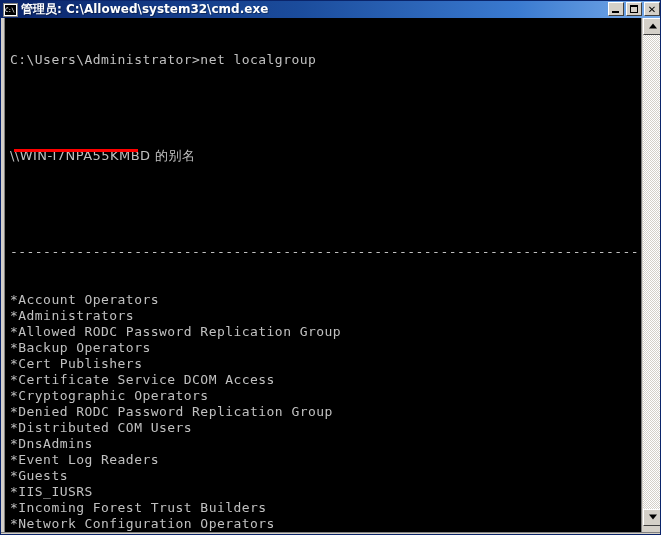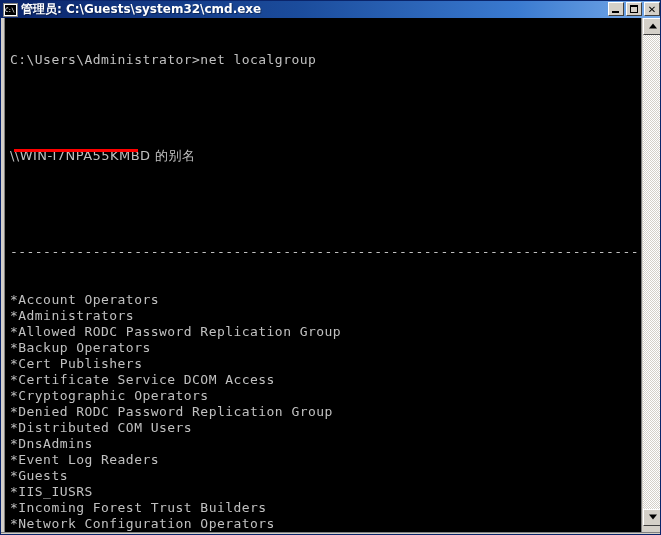--- a/index.html
+++ b/index.html
@@ -241,21 +241,21 @@
   #scroll-up::after { border-bottom: 5px solid #000; margin-top: -1px; }
   #scroll-down::after { border-top: 5px solid #000; margin-top: -1px; }
 </style>
 </head>
 <body>
 
 <div id="window">
 
   <div id="titlebar">
     <div id="app-icon"></div>
-    <div id="title-text">管理员: C:\Guests\system32\cmd.exe</div>
+    <div id="title-text">管理员: C:\Allowed\system32\cmd.exe</div>
     <div id="window-buttons">
       <div class="winbtn" id="btn-minimize">
           <span class="glyph"></span>
         </div>
       <div class="winbtn" id="btn-maximize">
           <span class="glyph"></span>
         </div>
       <div class="winbtn" id="btn-close">
           <span class="glyph">✕</span>
         </div>

